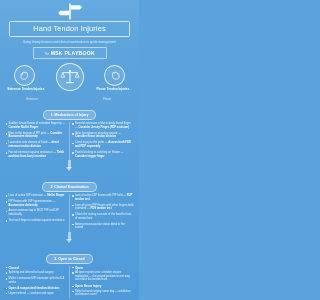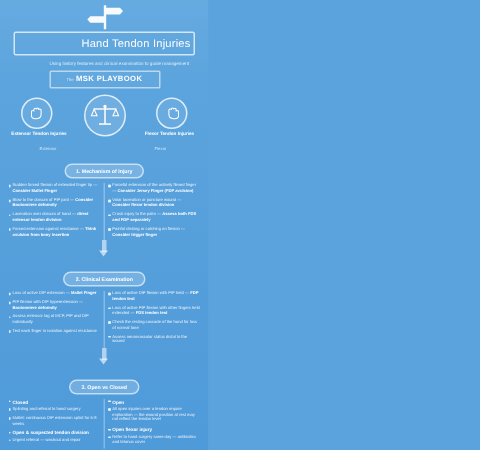--- a/index.html
+++ b/index.html
@@ -22,21 +22,21 @@
     height: 300px;
     position: relative;
     background: linear-gradient(180deg, #66abe0 0%, #5ca4dd 18%, #559fdb 55%, #4f9ad9 100%);
     overflow: hidden;
   }
 
   
   .header {
     position: relative;
     padding-top: 3px;
-    text-align: right;
+    text-align: center;
   }
 
   .signpost {
     height: 17px;
     display: flex;
     align-items: center;
     justify-content: center;
   }
 
   .title-box {

